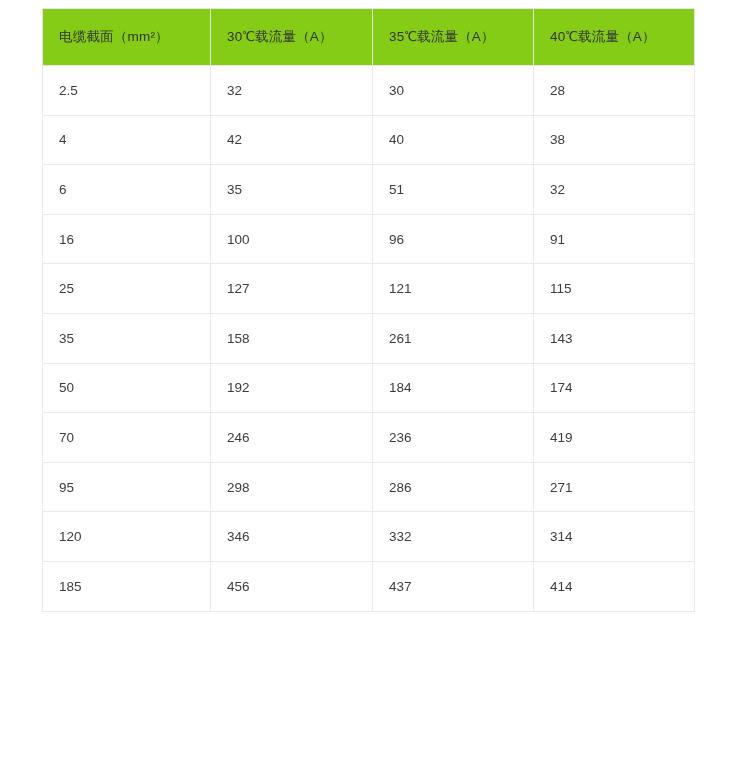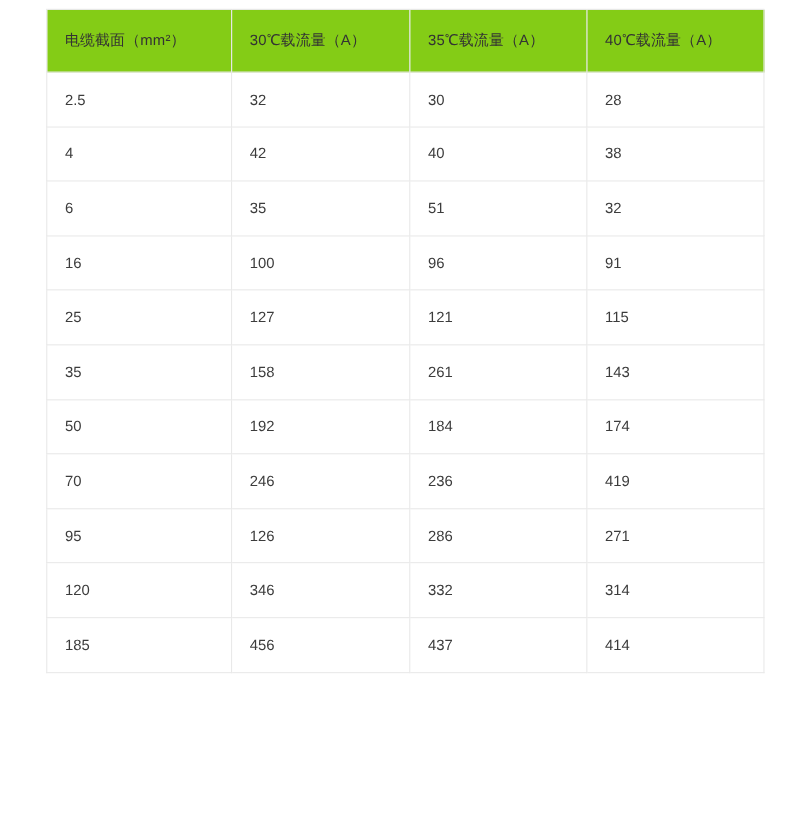--- a/index.html
+++ b/index.html
@@ -124,21 +124,21 @@
         <td>174</td>
       </tr>
       <tr>
         <td>70</td>
         <td>246</td>
         <td>236</td>
         <td>419</td>
       </tr>
       <tr>
         <td>95</td>
-        <td>126</td>
+        <td>298</td>
         <td>286</td>
         <td>271</td>
       </tr>
       <tr>
         <td>120</td>
         <td>346</td>
         <td>332</td>
         <td>314</td>
       </tr>
       <tr>

